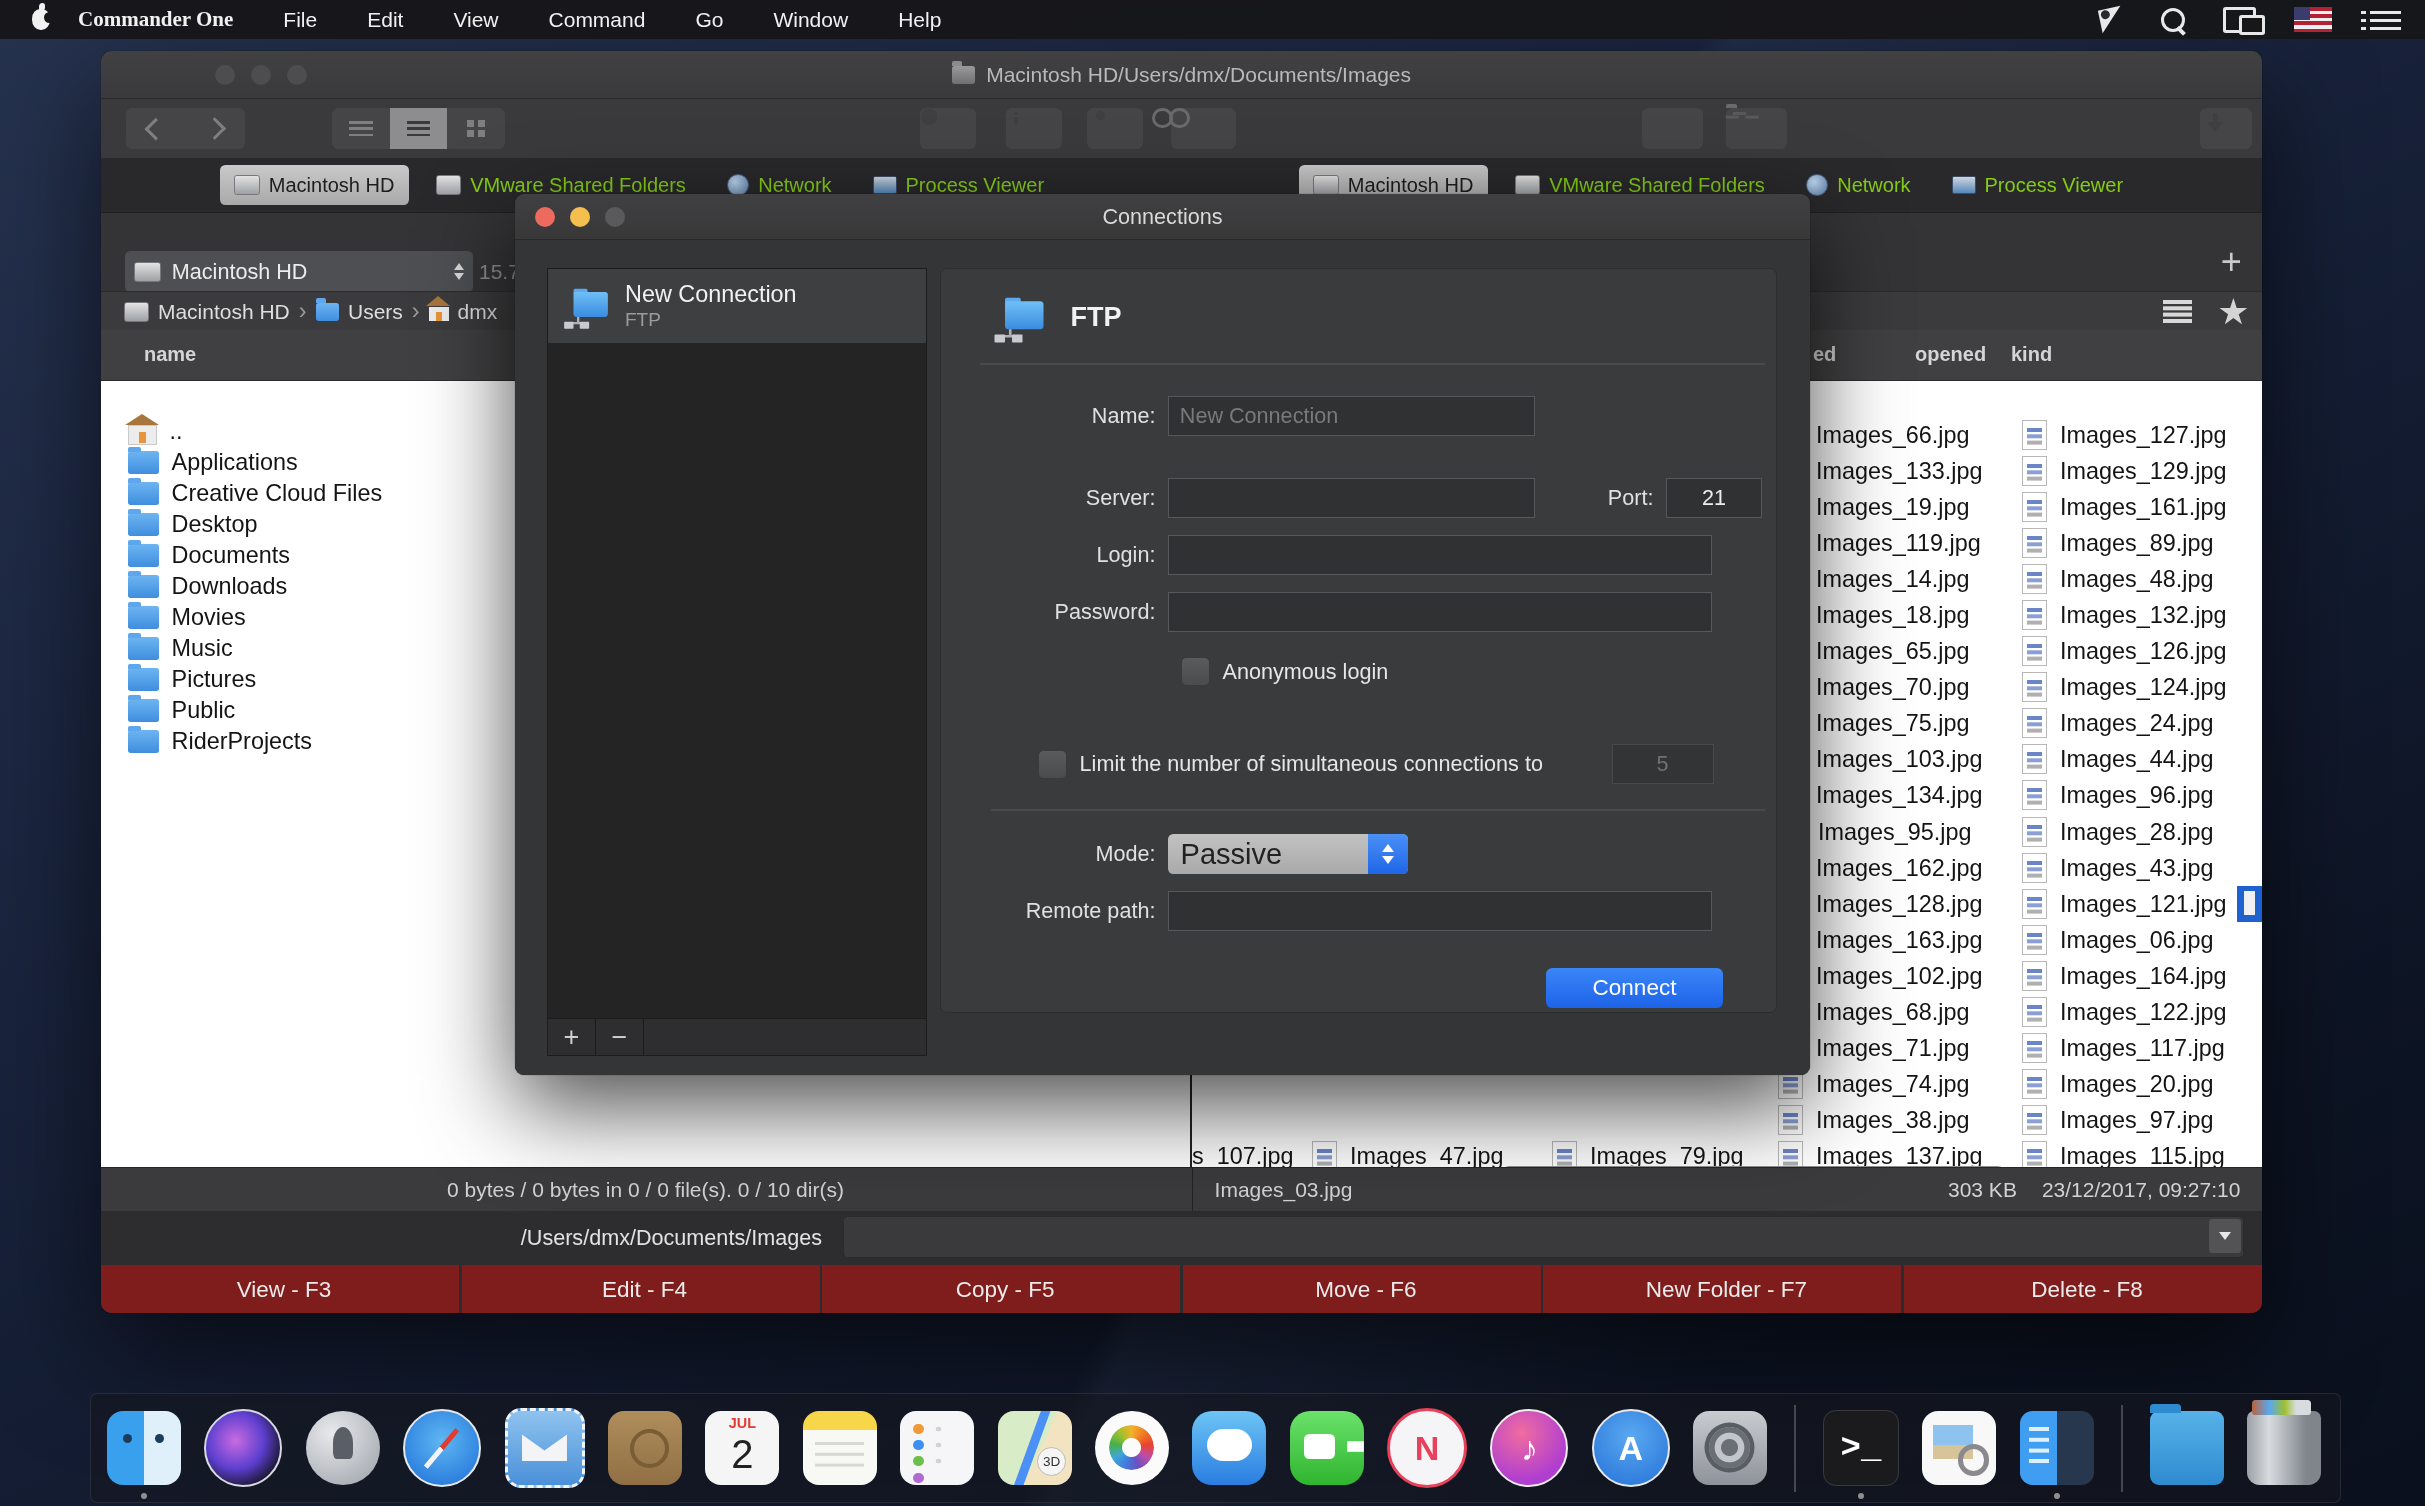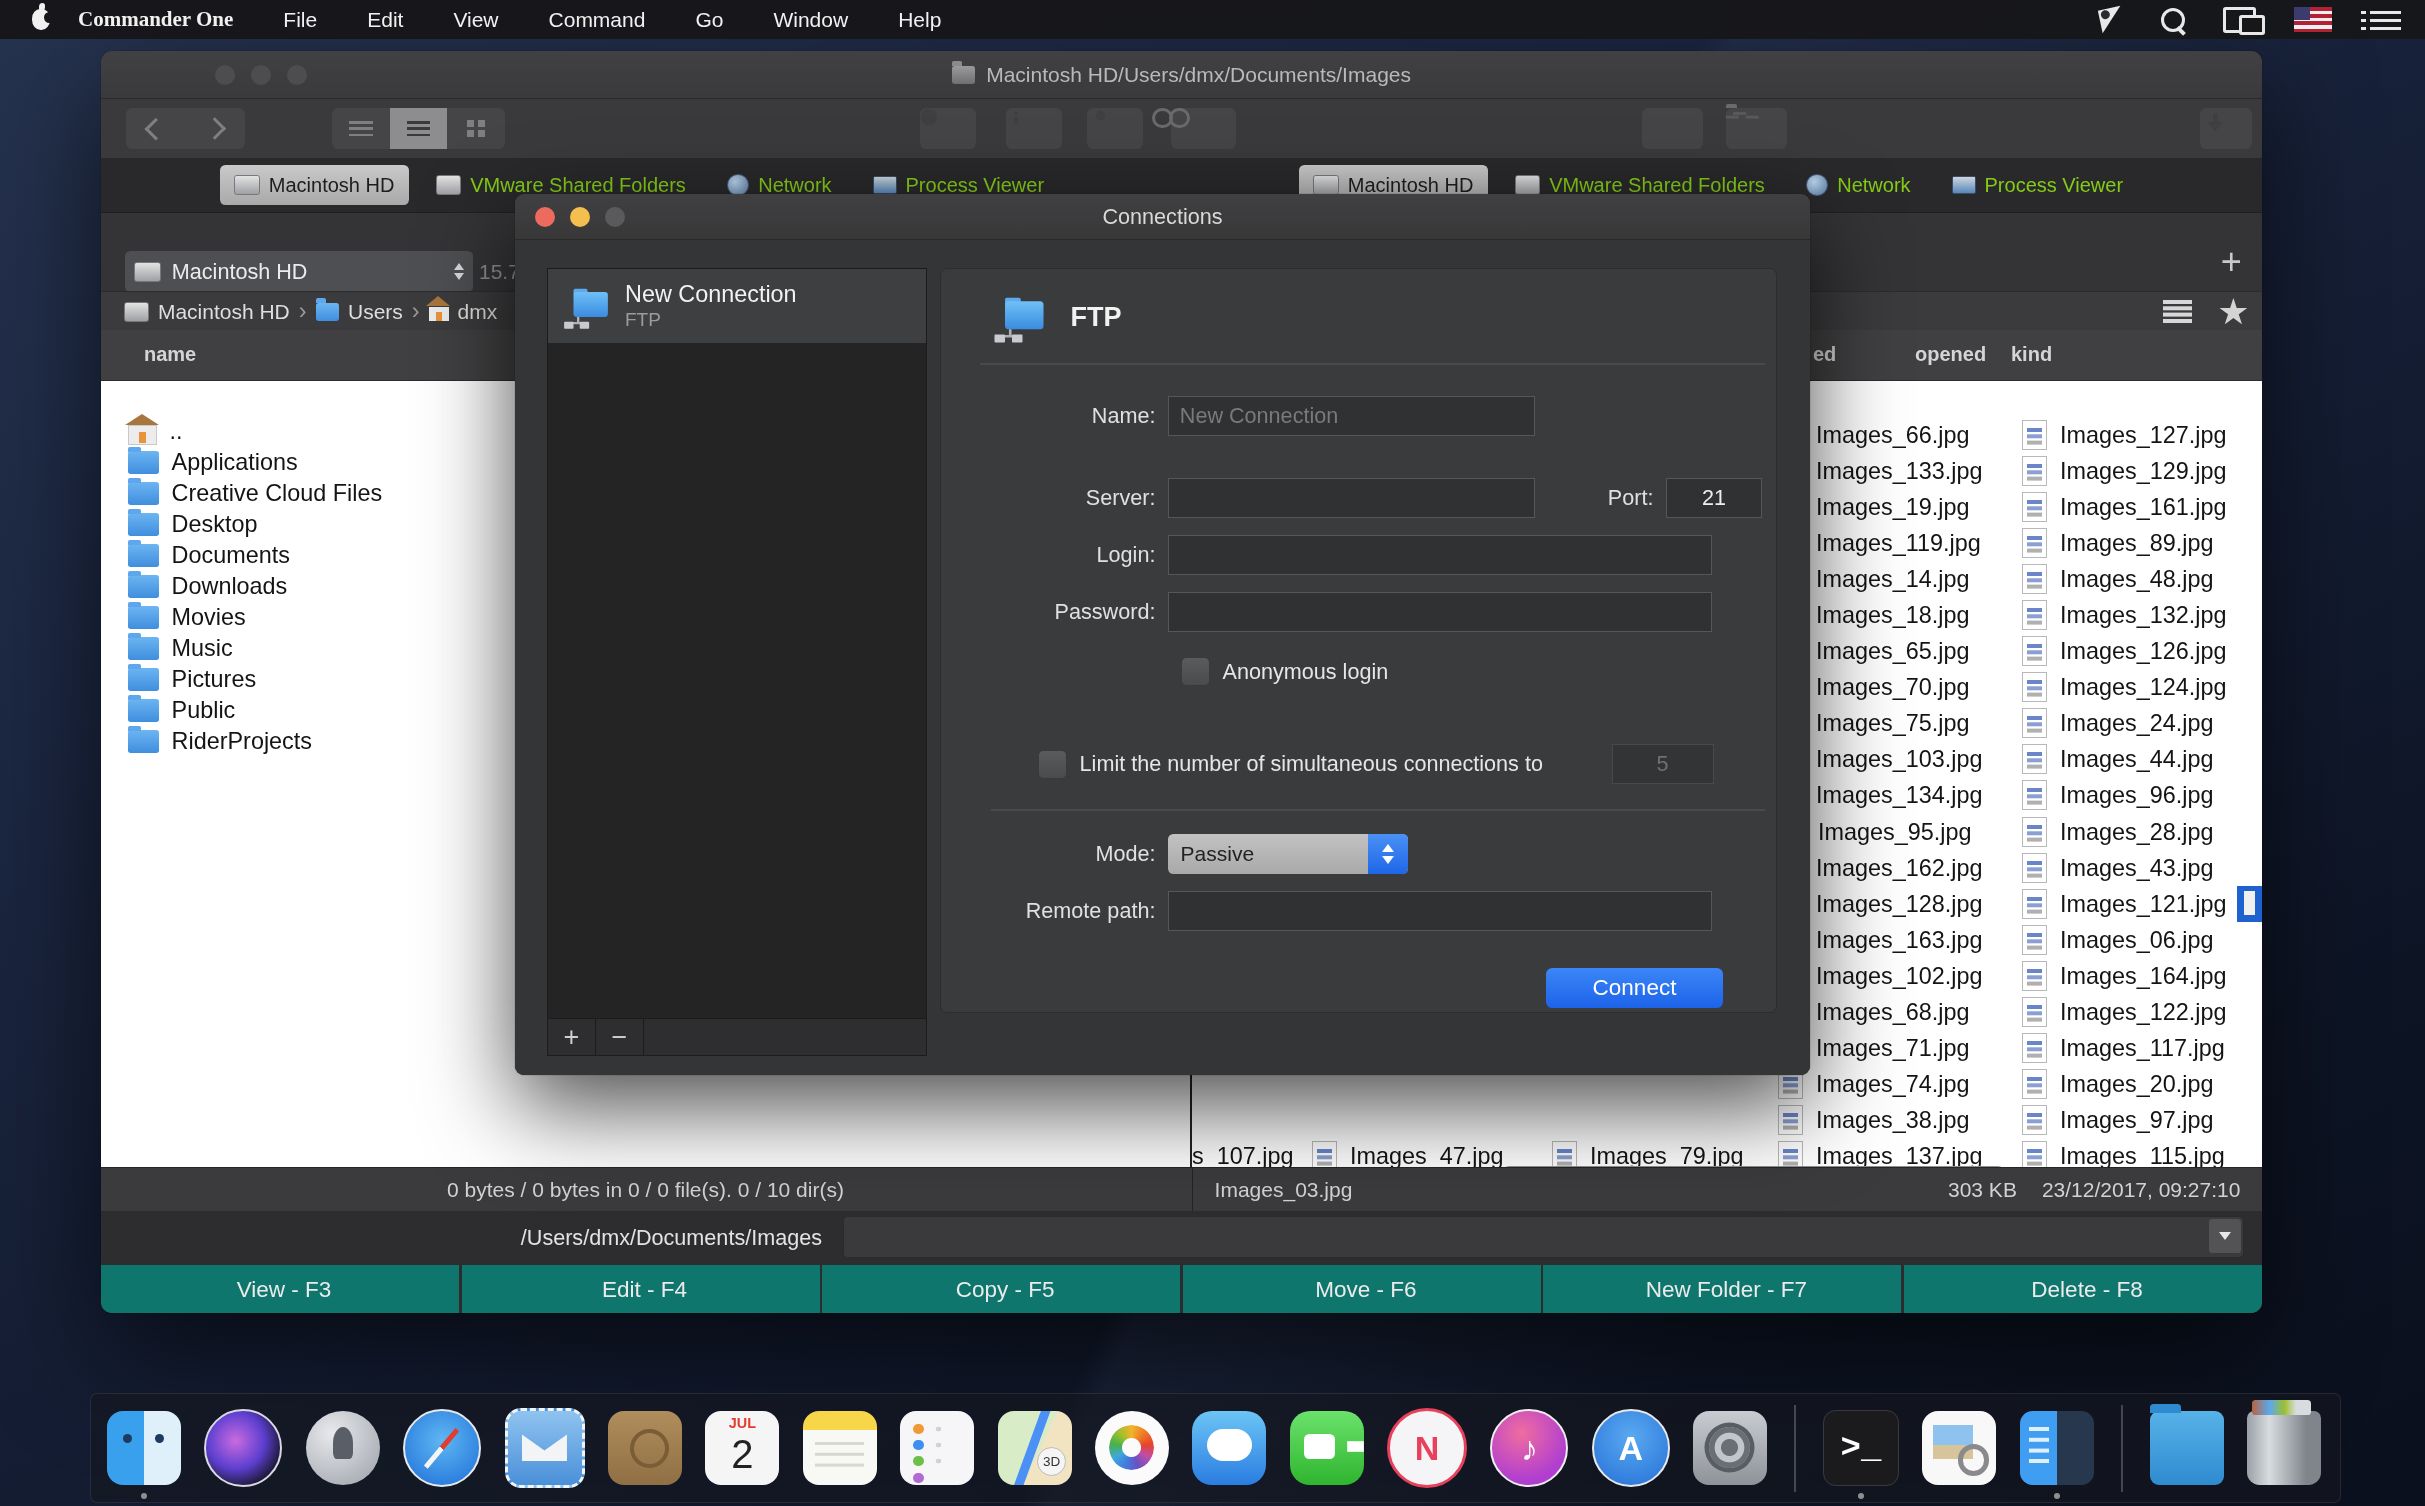--- a/index.html
+++ b/index.html
@@ -131,21 +131,21 @@
   .statusbar{position:absolute;left:0;top:1116px;right:0;height:43px;background:#3b3b3d;border-top:0.9px solid #262628;color:#d2d2d2;font-size:21px;}
   .status-left{position:absolute;left:0;width:1089px;top:0;height:43px;display:flex;align-items:center;justify-content:center;}
   .status-right{position:absolute;left:1091px;right:0;top:0;height:43px;display:flex;align-items:center;padding:0 21.6px;border-left:1.8px solid #232325;}
   .status-right .gap{flex:1;}
   .pathrow{position:absolute;left:0;top:1160px;right:0;height:54px;background:#2d2d2f;color:#e3e3e3;font-size:21.6px;}
   .path-label{position:absolute;left:0;width:721px;top:13.5px;text-align:right;}
   .path-input{position:absolute;left:742px;right:18px;top:5.4px;height:40px;background:#3a3a3c;border:0.9px solid #2a2a2c;border-radius:4.5px;}
   .path-input .dd{position:absolute;right:1.8px;top:1.8px;width:32px;height:34px;background:#535356;border-radius:3.6px;display:flex;align-items:center;justify-content:center;}
   .path-input .dd i{width:0;height:0;border-left:6.3px solid transparent;border-right:6.3px solid transparent;border-top:8px solid #e6e6e6;}
   .fnbar{position:absolute;left:0;top:1214px;right:0;height:49px;background:#2c2c2e;display:flex;gap:2.7px;}
-  .fn-btn{flex:1;background:#0f766e;color:#ebebeb;font-size:22.5px;display:flex;align-items:center;justify-content:center;padding-left:8px;}
+  .fn-btn{flex:1;background:#7f1d1d;color:#ebebeb;font-size:22.5px;display:flex;align-items:center;justify-content:center;padding-left:8px;}
   
   .dialog{position:absolute;left:515px;top:194px;width:1295px;height:881px;background:#343537;border-radius:9px;
     box-shadow:0 32px 90px rgba(0,0,0,.7),0 0 0.9px #000;z-index:20;}
   .dlg-title{position:absolute;left:0;top:0;right:0;height:45px;background:linear-gradient(#404042,#383839);
     border-bottom:0.9px solid #282829;border-radius:9px 9px 0 0;display:flex;align-items:center;justify-content:center;
     color:#d9d9d9;font-size:21.6px;}
   .dlg-tl{position:absolute;top:12.6px;width:20px;height:20px;border-radius:50%;}
   .dlg-tl.red{left:20px;background:#ec6a5e;}
   .dlg-tl.yellow{left:55px;background:#f5bf4f;}
   .dlg-tl.gray{left:90px;background:#5a5a5c;}
@@ -163,21 +163,21 @@
   .frow{position:absolute;display:flex;align-items:center;}
   .flabel{width:227px;text-align:right;color:#e0e0e0;font-size:21.6px;padding-right:12.6px;box-sizing:border-box;}
   .tfield{height:40px;background:#303133;border:0.9px solid #56575a;box-sizing:border-box;color:#ededed;font-size:21.6px;
     padding:0 10.8px;display:flex;align-items:center;}
   .tfield.ph{color:#7a7a7c;}
   .tfield.dis{color:#707072;justify-content:center;background:#333436;border-color:#48494b;}
   .tfield.num{justify-content:center;}
   .cbx{width:27px;height:27px;border-radius:5.4px;background:linear-gradient(#5a5b5d,#4a4b4d);border:0.9px solid #3a3a3c;flex:0 0 auto;}
   .cbx-label{color:#e6e6e6;font-size:21.6px;margin-left:12.6px;}
   .mode-sel{width:240px;height:40px;background:linear-gradient(#c2c2c2,#a9a9a9);border-radius:5.4px;position:relative;
-    display:flex;align-items:center;padding:0 12.6px;color:#222;font-size:21px;box-sizing:border-box;}
+    display:flex;align-items:center;padding:0 12.6px;color:#222;font-size:29px;box-sizing:border-box;}
   .mode-sel .cap{position:absolute;right:0;top:0;width:40px;height:40px;border-radius:0 5.4px 5.4px 0;
     background:linear-gradient(#4a90f5,#1f66e8);display:flex;flex-direction:column;align-items:center;justify-content:center;gap:4.5px;}
   .cap .u{width:0;height:0;border-left:6.3px solid transparent;border-right:6.3px solid transparent;border-bottom:8px solid #fff;}
   .cap .d{width:0;height:0;border-left:6.3px solid transparent;border-right:6.3px solid transparent;border-top:8px solid #fff;}
   .connect-btn{position:absolute;left:605px;top:699px;width:177px;height:40px;border-radius:6.3px;
     background:linear-gradient(#3b86f7,#1d63e9);color:#fff;font-size:22.5px;display:flex;align-items:center;justify-content:center;}
   
   .dock{position:absolute;left:90px;top:1393px;width:2251px;height:110px;background:rgba(22,24,32,.6);
     border:0.9px solid rgba(255,255,255,.09);border-radius:7.2px;display:flex;align-items:center;gap:23.4px;padding:0 16px;
     box-sizing:border-box;z-index:40;}

